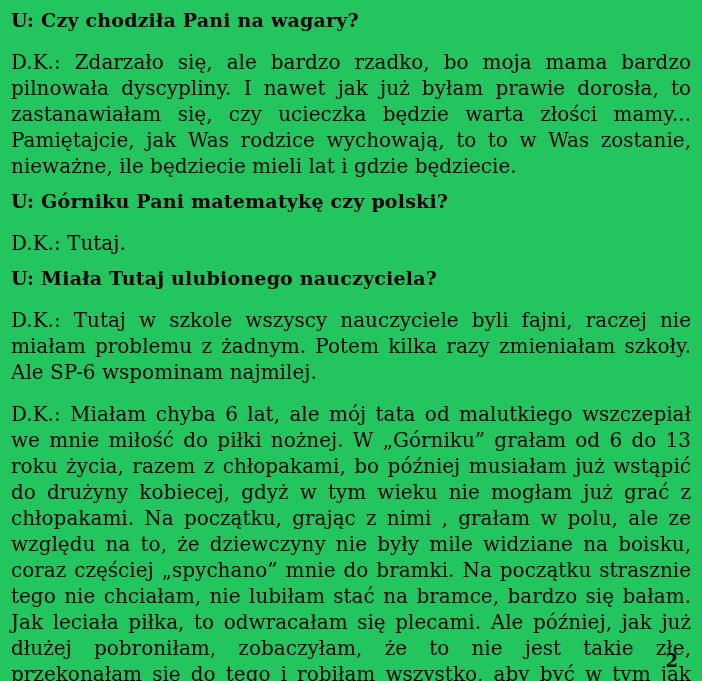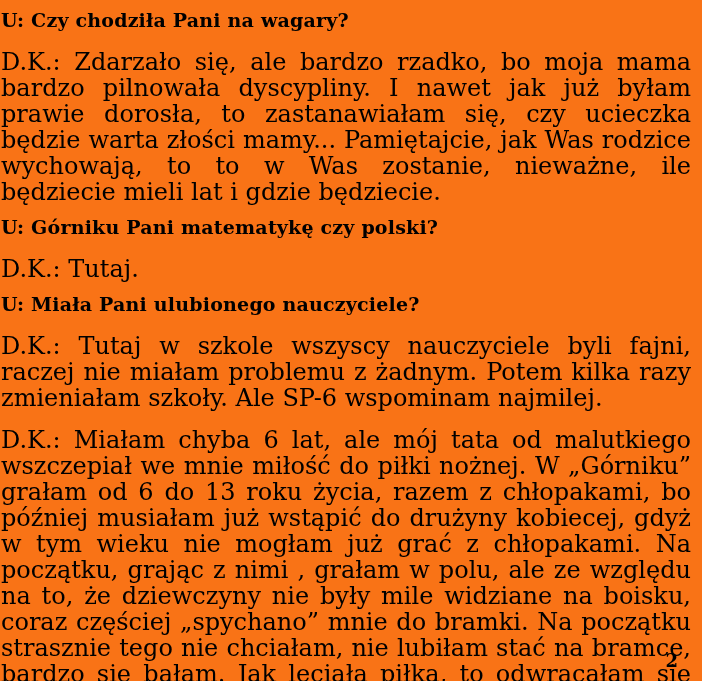--- a/index.html
+++ b/index.html
@@ -12,33 +12,33 @@
     height: 681px;
     font-family: "DejaVu Serif", serif;
     color: #000000;
     overflow: hidden;
   }
   .doc {
     position: relative;
     box-sizing: border-box;
     width: 702px;
     height: 681px;
-    padding: 7px 11px 6px 1px;
-    background: #f97316;
+    padding: 7px 11px 6px 11px;
+    background: #22c55e;
   }
   .question {
     font-size: 19px;
     font-weight: bold;
     line-height: 26px;
     margin: 0 0 5px 0;
     text-align: left;
     letter-spacing: 0.2px;
   }
   .answer {
-    font-size: 24px;
+    font-size: 20px;
     font-weight: normal;
     line-height: 26px;
     margin: 16px 0 9px 0;
     text-align: justify;
     text-justify: inter-word;
   }
   .qa:last-of-type .answer {
     margin-bottom: 0;
   }
   .page-number {
@@ -59,21 +59,21 @@
     <h2 class="question">U: Czy chodziła Pani na wagary?</h2>
     <p class="answer">D.K.: Zdarzało się, ale bardzo rzadko, bo moja mama bardzo pilnowała dyscypliny. I nawet jak już byłam prawie dorosła, to zastanawiałam się, czy ucieczka będzie warta złości mamy... Pamiętajcie, jak Was rodzice wychowają, to to w Was zostanie, nieważne, ile będziecie mieli lat i gdzie będziecie.</p>
   </section>
 
   <section class="qa">
     <h2 class="question">U: Górniku Pani matematykę czy polski?</h2>
     <p class="answer">D.K.: Tutaj.</p>
   </section>
 
   <section class="qa">
-    <h2 class="question">U: Miała Pani ulubionego nauczyciele?</h2>
+    <h2 class="question">U: Miała Tutaj ulubionego nauczyciela?</h2>
     <p class="answer">D.K.: Tutaj w szkole wszyscy nauczyciele byli fajni, raczej nie miałam problemu z żadnym. Potem kilka razy zmieniałam szkoły. Ale SP-6 wspominam najmilej.</p>
   </section>
 
   <section class="qa">
     <p class="answer">D.K.: Miałam chyba 6 lat, ale mój tata od malutkiego wszczepiał we mnie miłość do piłki nożnej. W „Górniku” grałam od 6 do 13 roku życia, razem z chłopakami, bo później musiałam już wstąpić do drużyny kobiecej, gdyż w tym wieku nie mogłam już grać z chłopakami. Na początku, grając z nimi , grałam w polu, ale ze względu na to, że dziewczyny nie były mile widziane na boisku, coraz częściej „spychano” mnie do bramki. Na początku strasznie tego nie chciałam, nie lubiłam stać na bramce, bardzo się bałam. Jak leciała piłka, to odwracałam się plecami. Ale później, jak już dłużej pobroniłam, zobaczyłam, że to nie jest takie złe, przekonałam się do tego i robiłam wszystko, aby być w tym jak najlepszą. To był mój cel!</p>
   </section>
 
   <div class="page-number">2</div>
 
 </div>

